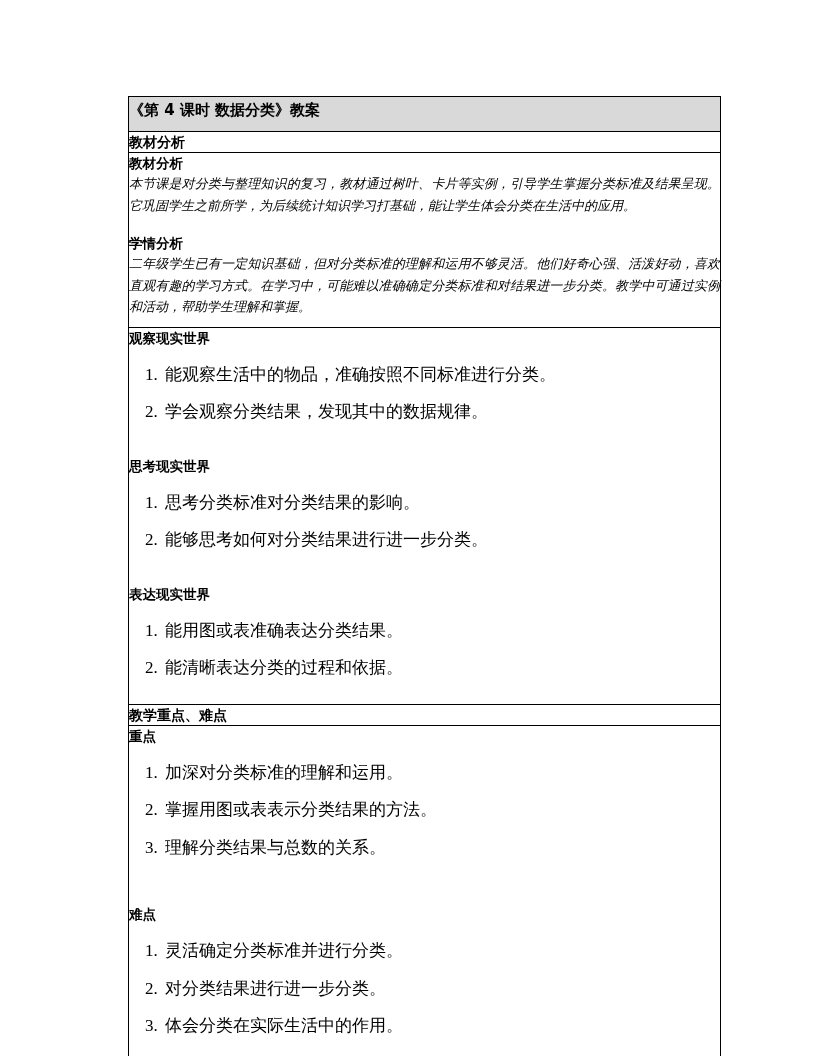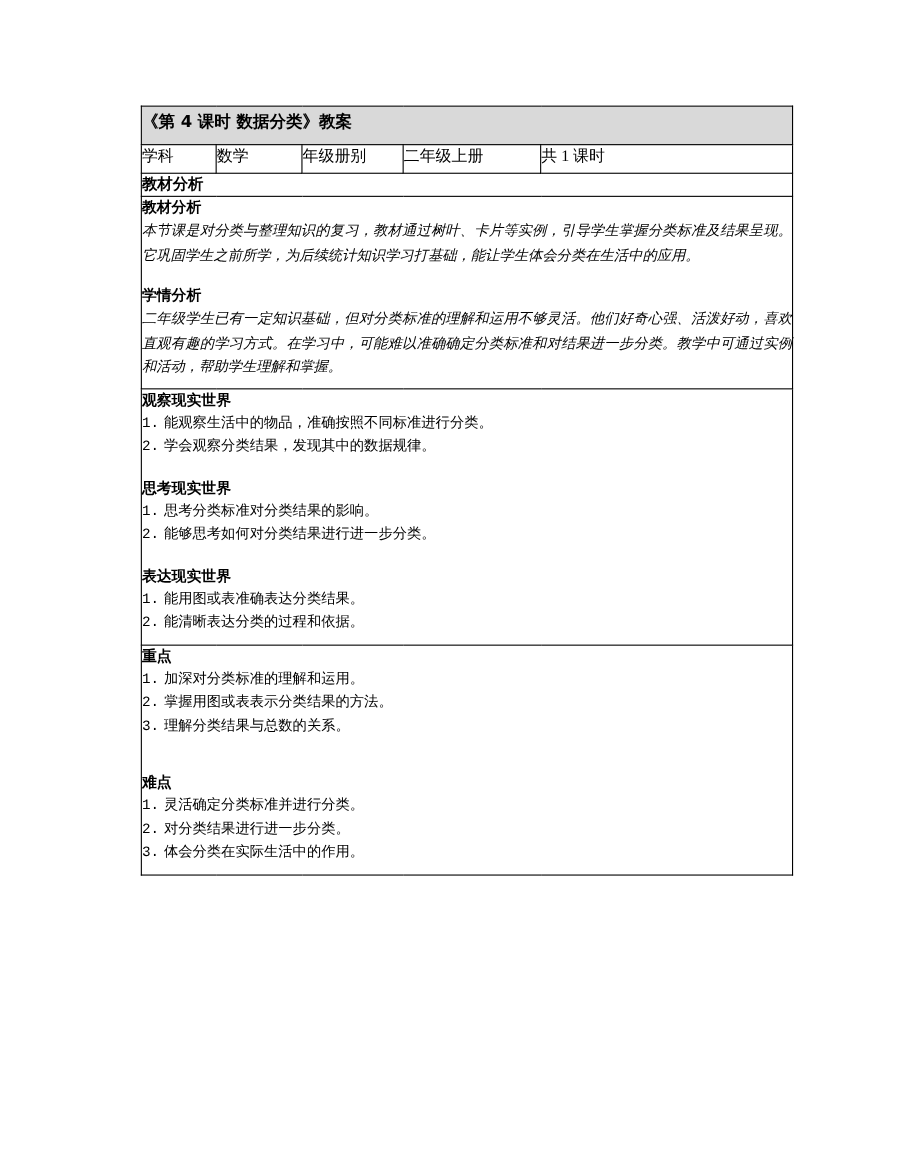--- a/index.html
+++ b/index.html
@@ -88,26 +88,25 @@
     margin: 0;
     text-align: justify;
     font-style: italic;
   }
   .num-list {
     margin: 0;
     padding: 0;
     list-style: none;
   }
   .num-list li {
-    font-size: 13px;
+    font-size: 17px;
     line-height: 21.5px;
-    margin: 0;
+    margin: 16px;
     padding: 0;
     white-space: nowrap;
-    font-family: Liberation Mono, monospace;
   }
   .num-list li .num {
     display: inline-block;
     width: 20px;
   }
   .gap {
     height: 17px;
     line-height: 17px;
     font-size: 14.5px;
   }
@@ -132,27 +131,20 @@
       <col style="width:229px">
     </colgroup>
     <tbody>
 
       <tr>
         <td class="title-cell" colspan="5">
           <div class="title-text">《第 4 课时  数据分类》教案</div>
         </td>
       </tr>
 
-      <tr>
-        <td class="info-cell">学科</td>
-        <td class="info-cell">数学</td>
-        <td class="info-cell">年级册别</td>
-        <td class="info-cell">二年级上册</td>
-        <td class="info-cell">共 1 课时</td>
-      </tr>
 
 
       <tr>
         <td class="section-head-cell" colspan="5">
           <div class="section-head-text">教材分析</div>
         </td>
       </tr>
       <tr>
         <td class="body-cell" colspan="5">
           <div class="sub-title">教材分析</div>
@@ -186,20 +178,25 @@
           <div class="sub-title">表达现实世界</div>
           <ul class="num-list">
             <li><span class="num">1.</span><span>能用图或表准确表达分类结果。</span></li>
             <li><span class="num">2.</span><span>能清晰表达分类的过程和依据。</span></li>
           </ul>
           <div class="tail-gap"></div>
         </td>
       </tr>
 
       <tr>
+        <td class="section-head-cell" colspan="5">
+          <div class="section-head-text">教学重点、难点</div>
+        </td>
+      </tr>
+      <tr>
         <td class="body-cell" colspan="5">
 
           <div class="sub-title">重点</div>
           <ul class="num-list">
             <li><span class="num">1.</span><span>加深对分类标准的理解和运用。</span></li>
             <li><span class="num">2.</span><span>掌握用图或表表示分类结果的方法。</span></li>
             <li><span class="num">3.</span><span>理解分类结果与总数的关系。</span></li>
           </ul>
 
           <div class="gap">&nbsp;</div>

